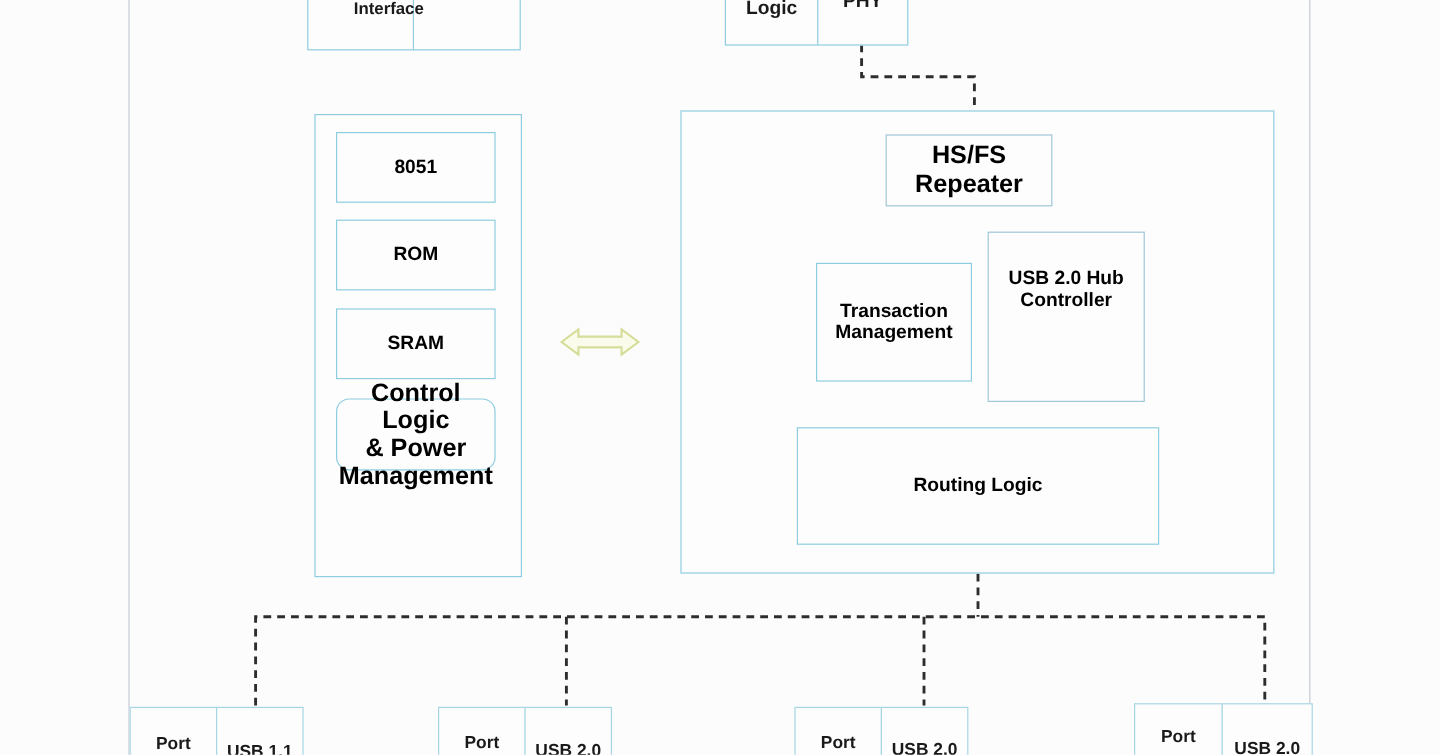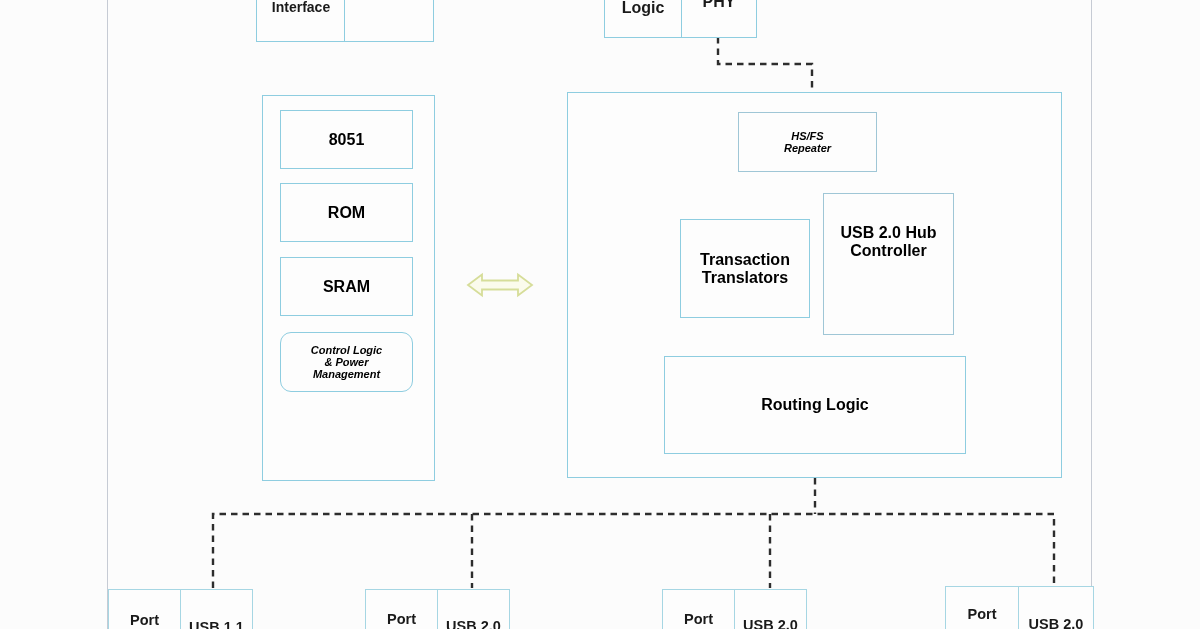--- a/index.html
+++ b/index.html
@@ -47,40 +47,40 @@
     width: 0;
     border-left: 1.6px solid #c6cbd4;
   }
   svg.overlay {
     position: absolute;
     left: 0; top: 0;
     width: 1200px; height: 629px;
     pointer-events: none;
   }
   .fs16 { font-size: 16px; }
-  .fs15 { font-size: 11px; font-style: italic; }
+  .fs15 { font-size: 21px; }
   .fs14 { font-size: 14.5px; }
 </style>
 </head>
 <body>
 
 <div id="stage">
 
   <div class="vline" style="left:107px;"></div>
   <div class="vline" style="left:1091px;"></div>
 
   <svg class="overlay">
     <path d="M718,37 L718,64 L812,64 L812,92" fill="none" stroke="#2d2d2d" stroke-width="2.4" stroke-dasharray="6.5 5"></path>
     <path d="M815,478 L815,514 M213,588 L213,514 L1054,514 L1054,586 M472,514 L472,588 M770,514 L770,588" fill="none" stroke="#2d2d2d" stroke-width="2.4" stroke-dasharray="6.5 5"></path>
     <path d="M468,285 L482,274.5 L482,280.5 L518,280.5 L518,274.5 L532,285 L518,295.5 L518,289.5 L482,289.5 L482,295.5 Z" fill="#fbfbec" stroke="#d6dd99" stroke-width="1.8"></path>
   </svg>
 
   <div class="box" style="left:256px; top:-30px; width:90px; height:72px;"></div>
   <div class="box" style="left:344px; top:-30px; width:90px; height:72px;"></div>
-  <div class="flbl" style="left:256px; top:0px; width:90px; font-size:14px;">Interface</div>
+  <div class="flbl" style="left:256px; top:0px; width:90px; font-size:14px;padding-left:23px;">Interface</div>
 
   <div class="box" style="left:604px; top:-25px; width:78px; height:63px;"></div>
   <div class="box" style="left:681px; top:-25px; width:76px; height:63px;"></div>
   <div class="flbl fs16" style="left:604px; top:-1px; width:78px;">Logic</div>
   <div class="flbl fs16" style="left:681px; top:-7px; width:76px;">PHY</div>
 
   <div class="box" style="left:262px; top:95px; width:173px; height:386px;"></div>
   <div class="box cbox" style="left:280px; top:110px; width:133px; height:59px;">
     <span class="lbl fs16">8051</span>
   </div>
@@ -96,21 +96,21 @@
 Management</span>
   </div>
 
   <div class="box" style="left:567px; top:92px; width:495px; height:386px;"></div>
   <div class="box cbox grayish" style="left:738px; top:112px; width:139px; height:60px;">
     <span class="lbl fs15">HS/FS
 Repeater</span>
   </div>
   <div class="box cbox" style="left:680px; top:219px; width:130px; height:99px;">
     <span class="lbl fs16">Transaction
-Translators</span>
+Management</span>
   </div>
   <div class="box cbox grayish" style="left:823px; top:193px; width:131px; height:142px;">
     <span class="lbl fs16" style="position:relative; top:-22px;">USB 2.0 Hub
 Controller</span>
   </div>
   <div class="box cbox" style="left:664px; top:356px; width:302px; height:98px;">
     <span class="lbl fs16">Routing Logic</span>
   </div>
 
   <div class="box port" style="left:108px; top:589px; width:73px; height:52px;"></div>

